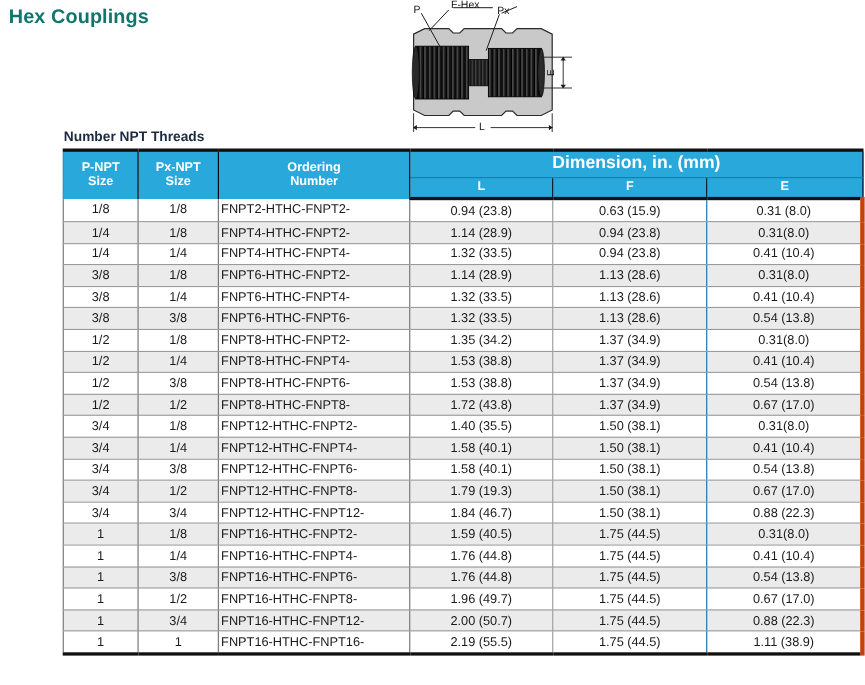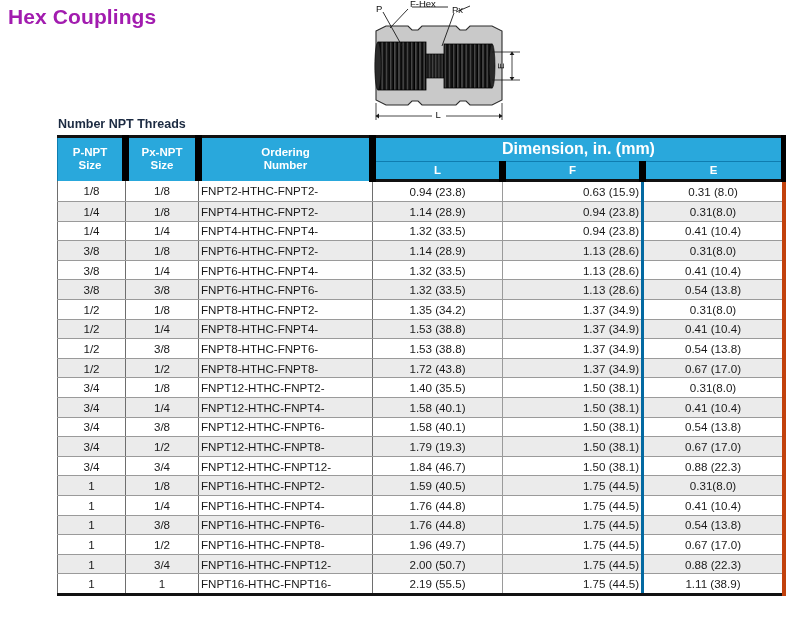--- a/index.html
+++ b/index.html
@@ -14,23 +14,23 @@
     font-family: "Liberation Sans", sans-serif;
     color: #1a1a1a;
     overflow: hidden;
   }
 
   
   #page-title {
     position: absolute;
     left: 8px;
     top: 5px;
-    font-size: 21px;
+    font-size: 18px;
     font-weight: bold;
-    color: #a21caf;
+    color: #0f766e;
     letter-spacing: 0.1px;
   }
 
   
   #drawing {
     position: absolute;
     left: 352px;
     top: 0px;
     width: 180px;
     height: 126px;
@@ -61,21 +61,21 @@
   }
   table.spec thead th {
     background: #29a8dc;
     color: #ffffff;
     font-weight: bold;
     text-align: center;
     font-size: 11.5px;
     line-height: 1.18;
     padding: 2px 1px;
     border-left: 1px solid #0f7db0;
-    border-right: 7px solid #000000;
+    border-right: 1px solid #000000;
   }
   table.spec thead tr.hrow1 th { border-top: 3px solid #111111; }
   table.spec thead th.grouphead {
     font-size: 16px;
     border-bottom: 1px solid #0f7db0;
   }
   table.spec thead th.subhead {
     font-size: 11.5px;
   }
   table.spec thead tr:last-child th {
@@ -96,21 +96,21 @@
   table.spec tbody td.c1,
   table.spec tbody td.c2,
   table.spec tbody td.c3 { border-right: 1px solid #6e6e6e; }
   table.spec tbody td.c1 { border-left: 1px solid #6e6e6e; }
   table.spec tbody td.c2 { border-left: 1px solid #6e6e6e; }
   table.spec tbody td.c3 {
     border-left: 1px solid #6e6e6e;
     text-align: left;
   }
   table.spec tbody td.c4 { border-right: 1px solid #9a9a9a; }
-  table.spec tbody td.c5 { border-right: 3px solid #0369a1; text-align: right; }
+  table.spec tbody td.c5 { border-right: 1px solid #0369a1; }
   table.spec tbody td.c6 { border-right: 5px solid #c2410c; margin-left: 12px; }
   table.spec tbody tr:last-child td {
     border-bottom: 3px solid #111111;
   }
   col.w1 { width: 68px; }
   col.w2 { width: 73px; }
   col.w3 { width: 174px; }
   col.w4 { width: 130px; }
   col.w5 { width: 140px; }
   col.w6 { width: 142px; }

